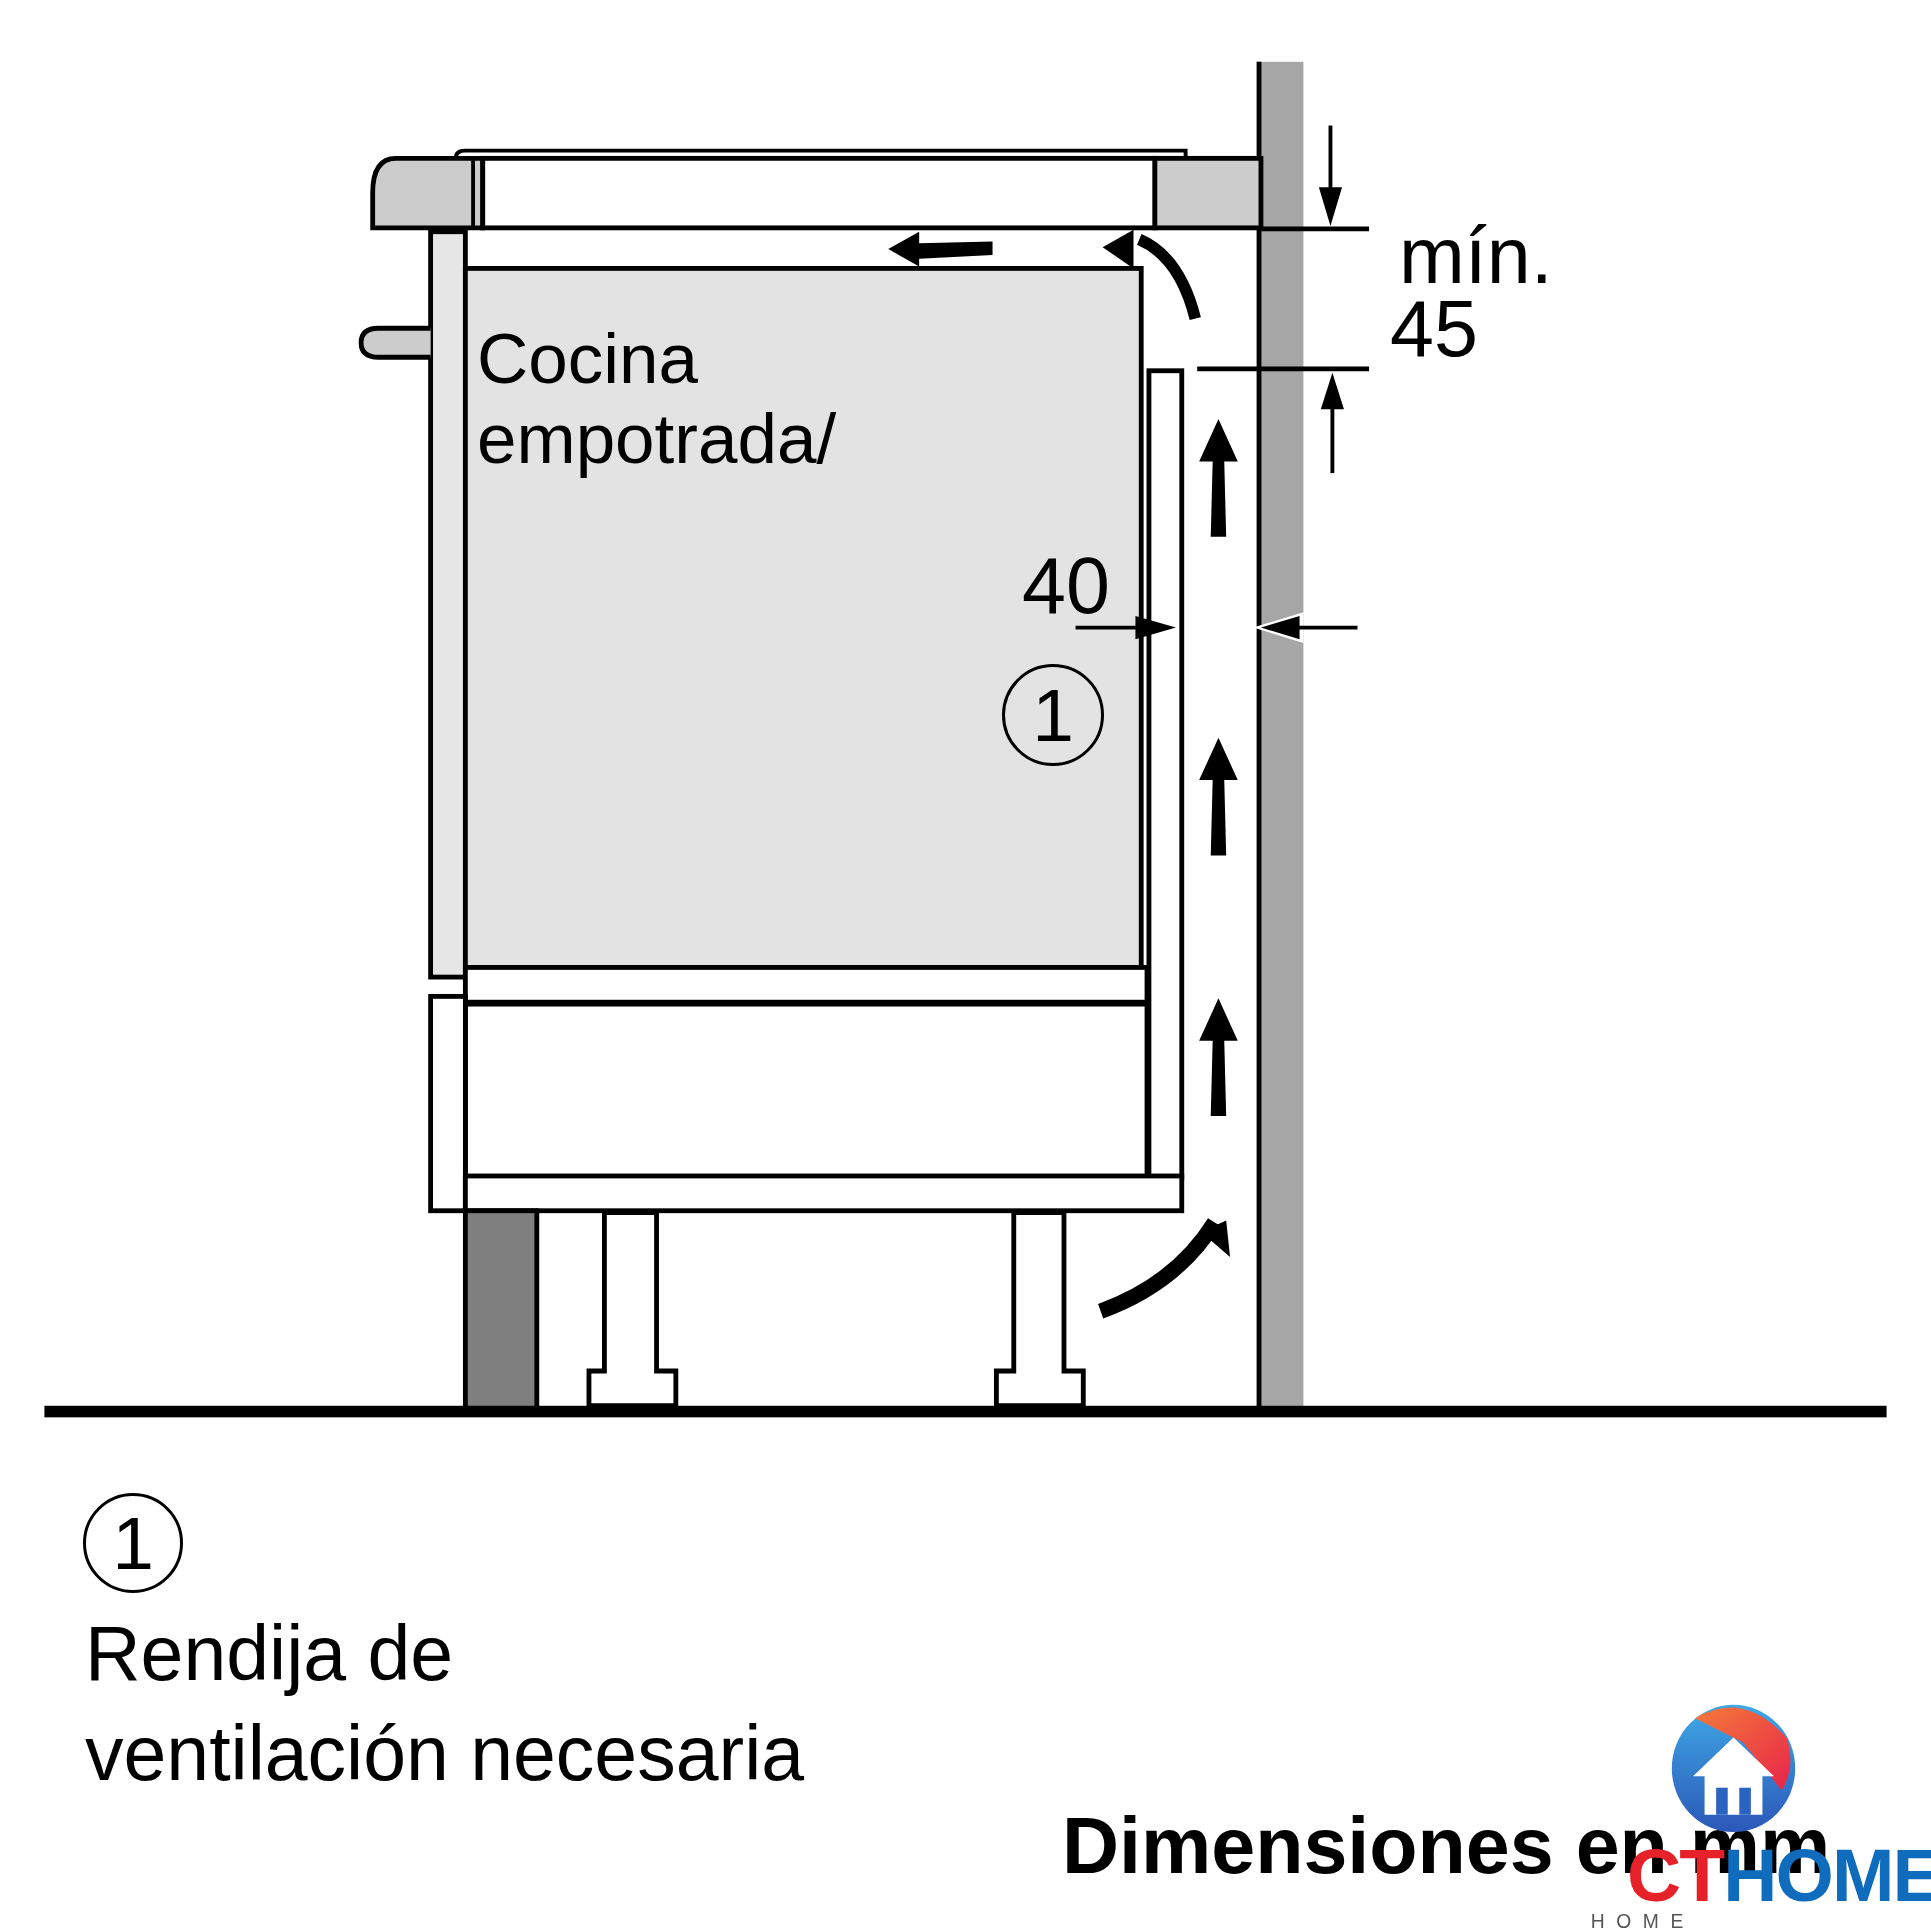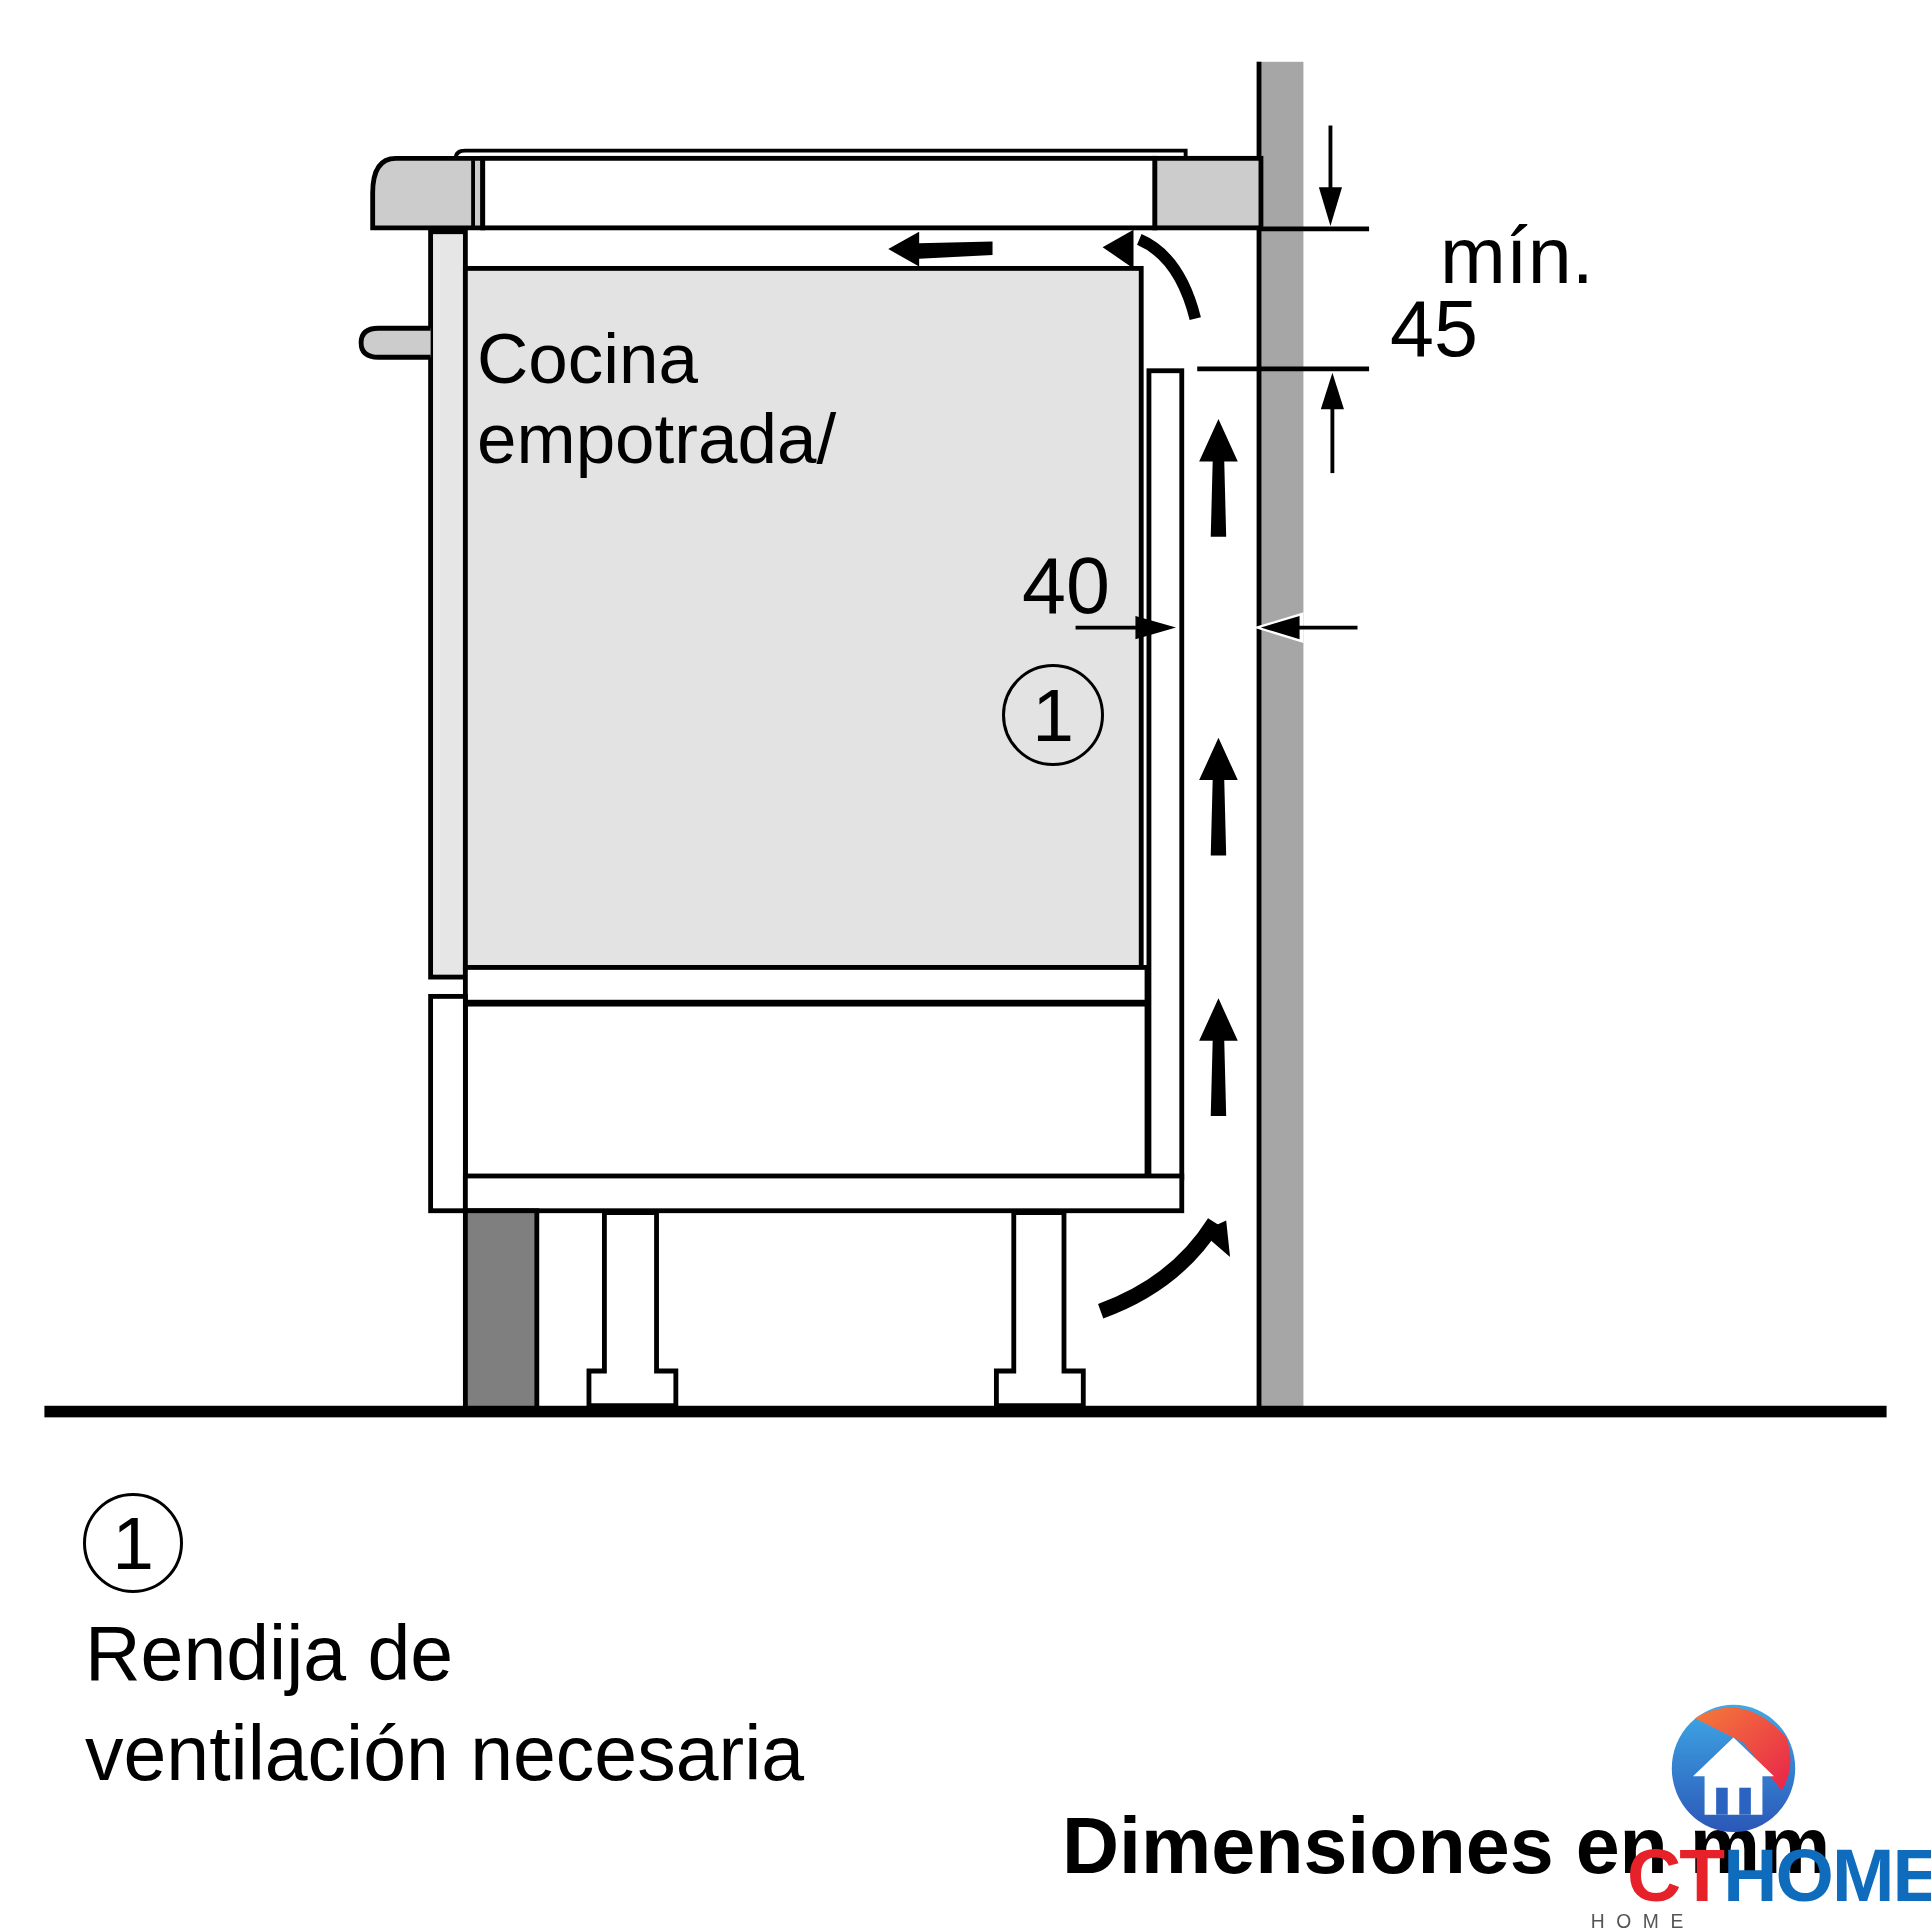--- a/index.html
+++ b/index.html
@@ -3,21 +3,21 @@
 <meta charset="utf-8">
 <style>
   html, body { margin: 0; padding: 0; background: #ffffff; }
   body { width: 1931px; height: 1931px; position: relative; overflow: hidden;
          font-family: "Liberation Sans", sans-serif; color: #000; }
   #diagram { position: absolute; left: 0; top: 0; width: 1931px; height: 1931px; }
   .lbl { position: absolute; font-family: "Liberation Sans", sans-serif; color: #000;
          line-height: 1; white-space: nowrap; }
   .appliance-label { left: 477px; top: 319px; font-size: 71px; line-height: 80px; white-space: normal; }
   .appliance-label span { display: block; }
-  .dim-min { left: 1440px; top: 216px; font-size: 79px; text-align: center; }
+  .dim-min { left: 1399px; top: 216px; font-size: 79px; text-align: center; }
   .dim-45 { left: 1390px; top: 289px; font-size: 79px; text-align: right; }
   .dim-20 { left: 1022px; top: 546px; font-size: 79px; }
   .circ { position: absolute; border: 3.9px solid #000; border-radius: 50%;
           display: flex; align-items: center; justify-content: center;
           font-family: "Liberation Sans", sans-serif; box-sizing: border-box; }
   .callout-diagram { left: 1002px; top: 664px; width: 102px; height: 102px; font-size: 75px; }
   .callout-legend { left: 83px; top: 1493px; width: 100px; height: 100px; font-size: 75px; }
   .legend-text { left: 85px; top: 1603px; font-size: 77px; line-height: 100px; white-space: normal; }
   .legend-text span { display: block; }
   .units-note { left: 1062px; top: 1806px; font-size: 79px; font-weight: bold; }

